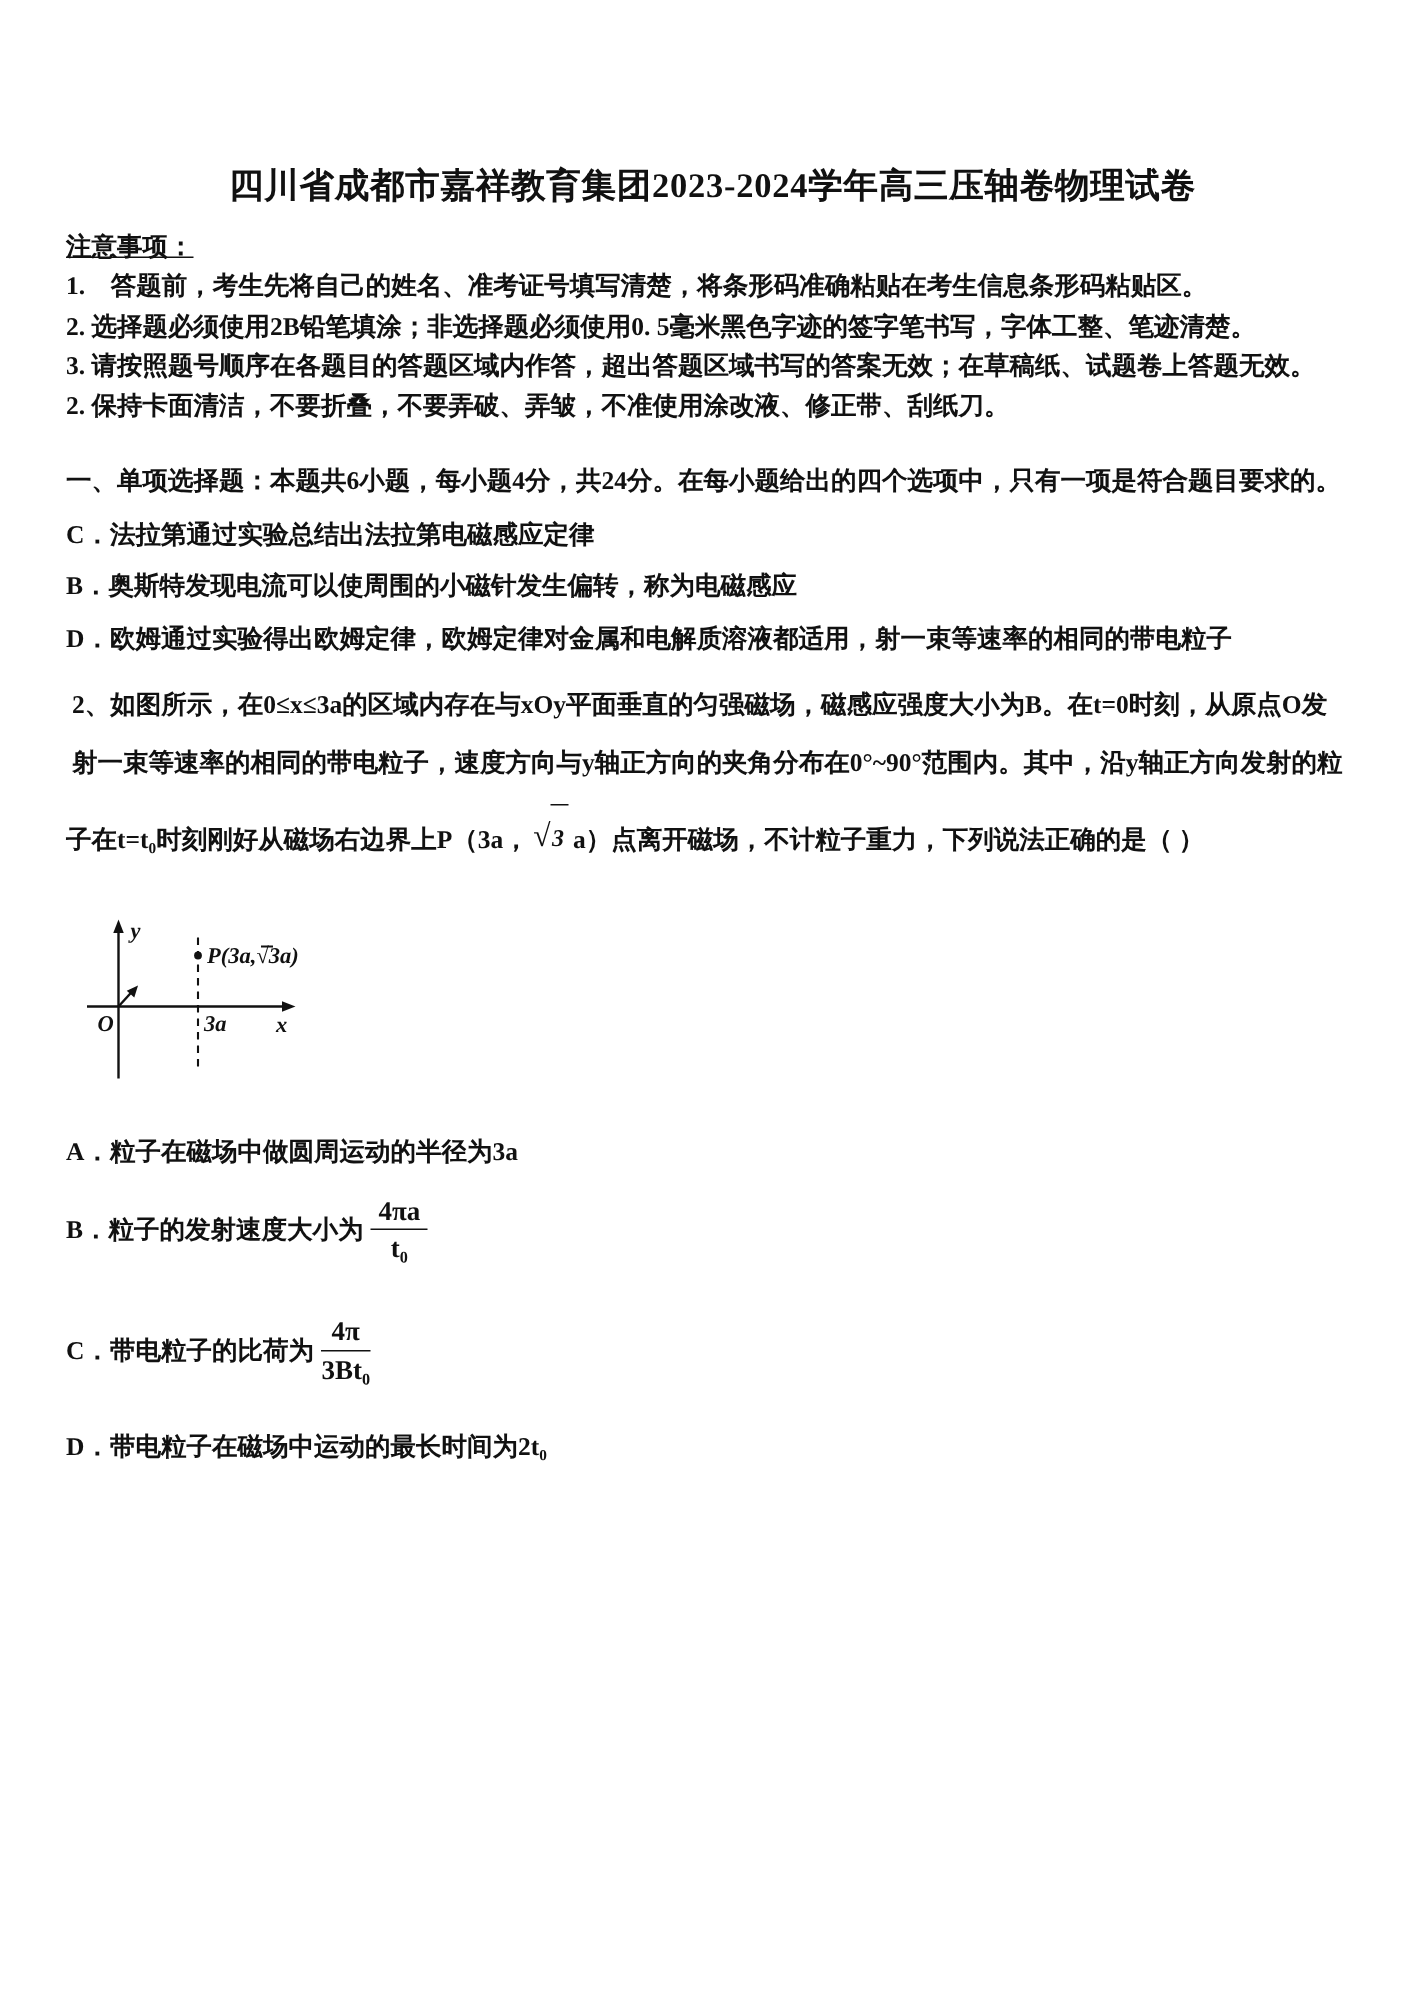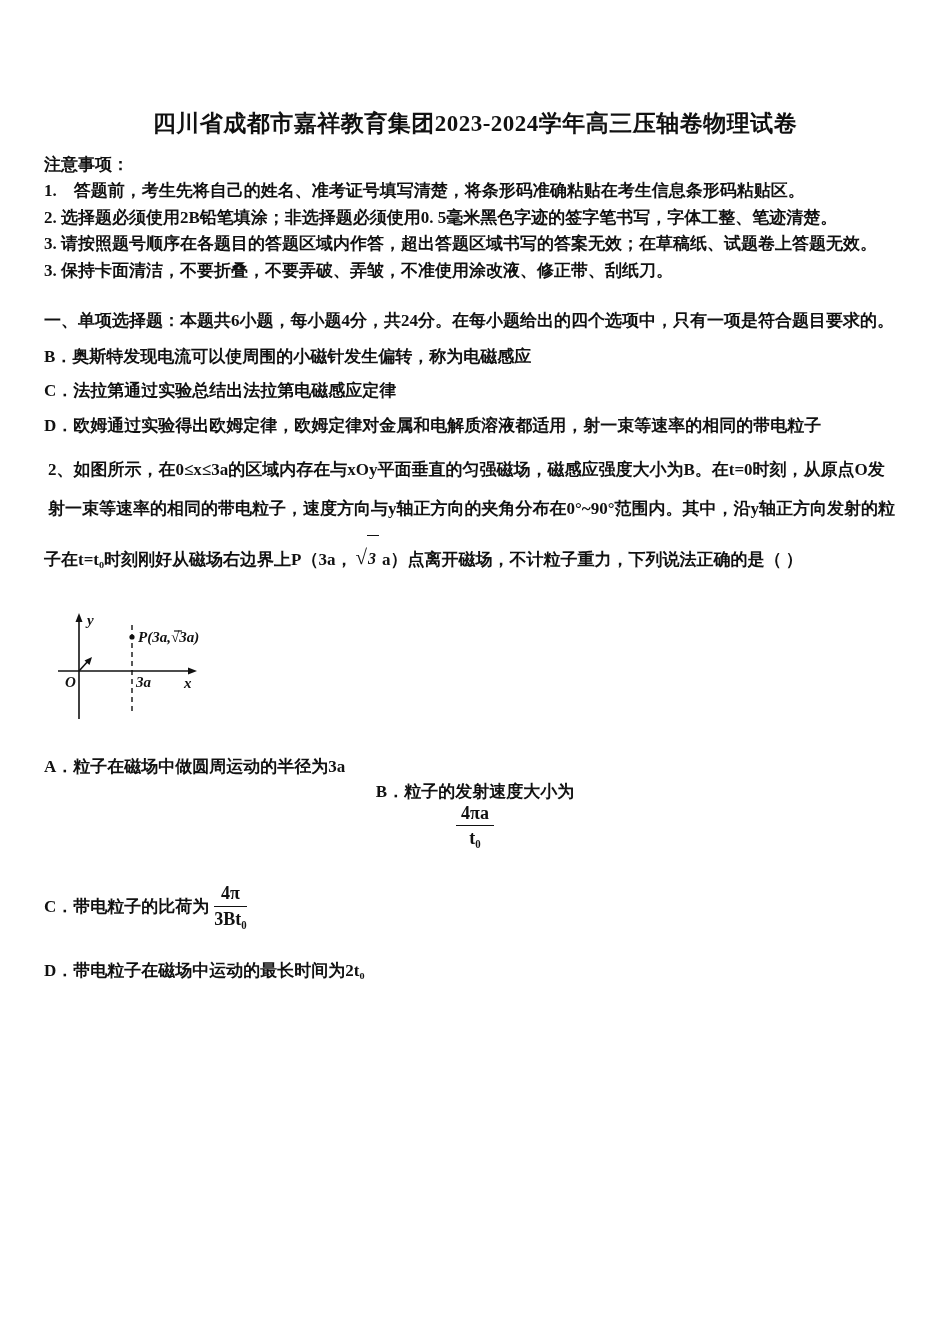--- a/index.html
+++ b/index.html
@@ -26,20 +26,21 @@
     font-size: 23px;
     line-height: 32px;
     text-align: center;
     margin: 0 0 12px 0;
     letter-spacing: 0.5px;
   }
   .notice-heading {
     font-size: 17px;
     line-height: 26px;
     margin: 0;
+    text-decoration: underline;
   }
   .notice-item {
     font-size: 17px;
     line-height: 26.5px;
     margin: 0;
   }
   .section-heading {
     font-size: 17px;
     line-height: 20px;
     margin-top: 27px;
@@ -101,21 +102,21 @@
   }
   .frac .num {
     display: block;
     padding: 0 5px 2px 5px;
     border-bottom: 1.8px solid #111;
   }
   .frac .den {
     display: block;
     padding-top: 2px;
   }
-  .row-b { margin-top: 4px; flex-direction: column; }
+  .row-b { margin-top: 20px; }
   .row-c { margin-top: 34px; }
   .row-d { margin-top: 32px; }
   .q3-stem {
     font-size: 17px;
     line-height: 33px;
     margin-top: 20px;
   }
   svg text {
     font-family: "Liberation Serif", "DejaVu Serif", serif;
     fill: #111;
@@ -126,28 +127,28 @@
 
 <div class="page">
 
   <h1 class="title">四川省成都市嘉祥教育集团2023-2024学年高三压轴卷物理试卷</h1>
 
   <div>
     <p class="notice-heading">注意事项：</p>
     <p class="notice-item">1.　答题前，考生先将自己的姓名、准考证号填写清楚，将条形码准确粘贴在考生信息条形码粘贴区。</p>
     <p class="notice-item">2. 选择题必须使用2B铅笔填涂；非选择题必须使用0. 5毫米黑色字迹的签字笔书写，字体工整、笔迹清楚。</p>
     <p class="notice-item">3. 请按照题号顺序在各题目的答题区域内作答，超出答题区域书写的答案无效；在草稿纸、试题卷上答题无效。</p>
-    <p class="notice-item">3. 保持卡面清洁，不要折叠，不要弄破、弄皱，不准使用涂改液、修正带、刮纸刀。</p>
+    <p class="notice-item">2. 保持卡面清洁，不要折叠，不要弄破、弄皱，不准使用涂改液、修正带、刮纸刀。</p>
   </div>
 
   <div class="section-heading">一、单项选择题：本题共6小题，每小题4分，共24分。在每小题给出的四个选项中，只有一项是符合题目要求的。</div>
 
   <div>
+    <div class="option-line">C．法拉第通过实验总结出法拉第电磁感应定律</div>
     <div class="option-line">B．奥斯特发现电流可以使周围的小磁针发生偏转，称为电磁感应</div>
-    <div class="option-line">C．法拉第通过实验总结出法拉第电磁感应定律</div>
     <div class="option-line">D．欧姆通过实验得出欧姆定律，欧姆定律对金属和电解质溶液都适用，射一束等速率的相同的带电粒子</div>
   </div>
 
   <div class="q2-block">
     <p class="q2-stem-line">2、如图所示，在0≤x≤3a的区域内存在与xOy平面垂直的匀强磁场，磁感应强度大小为B。在t=0时刻，从原点O发</p>
     <p class="q2-stem-line">射一束等速率的相同的带电粒子，速度方向与y轴正方向的夹角分布在0°~90°范围内。其中，沿y轴正方向发射的粒</p>
     <p class="q2-line3"><span>子在t=t₀时刻刚好从磁场右边界上P（3a，</span><span class="sqrt"><span class="sqrt-sign">√</span><span class="sqrt-arg">3</span></span><span>a）点离开磁场，不计粒子重力，下列说法正确的是（ ）</span></p>
 
     <div class="fig-wrap">
       <svg width="200" height="126" viewBox="0 0 200 126">

